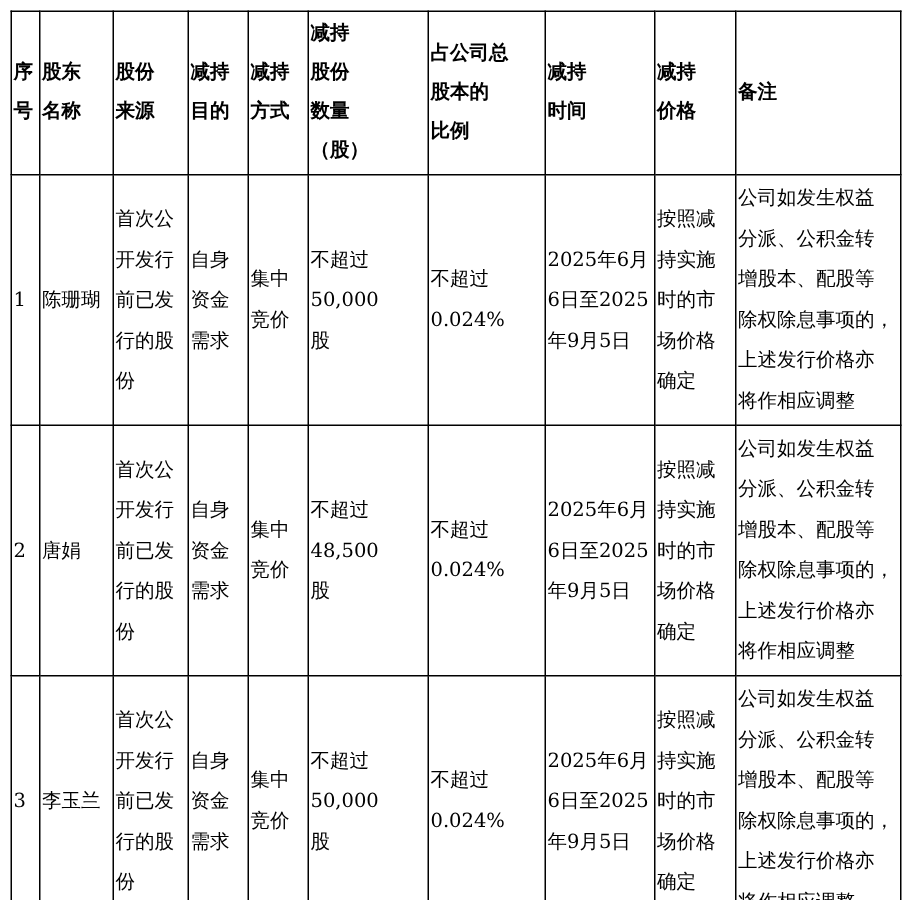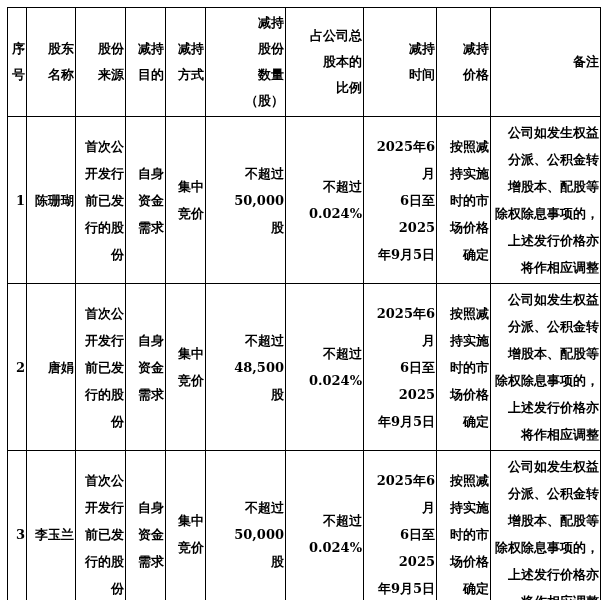--- a/index.html
+++ b/index.html
@@ -24,36 +24,36 @@
     top: 7px;
     width: 593px;
     border-collapse: collapse;
     table-layout: fixed;
     border: 1px solid #000000;
     border-bottom: 2px solid #000000;
   }
   table.disclosure th,
   table.disclosure td {
     border: 1px solid #000000;
-    text-align: right;
+    text-align: left;
     vertical-align: middle;
     white-space: pre-line;
     padding: 2px 1px;
     overflow: hidden;
   }
   table.disclosure th {
     font-family: "DejaVu Sans", "Liberation Sans", sans-serif;
     font-weight: bold;
     font-size: 13px;
     line-height: 26px;
   }
   table.disclosure td {
     font-size: 13px;
     line-height: 27px;
-    font-weight: bold;
+    font-weight: normal;
   }
   tr.hdr      { height: 107px; }
   tr.r1       { height: 161px; }
   tr.r2       { height: 157px; }
   tr.r3       { height: 153px; }
   td.c-note   { line-height: 25px; padding: 2px 3px; }
   td.c-period { padding: 2px 2px; }
 </style>
 </head>
 <body>

